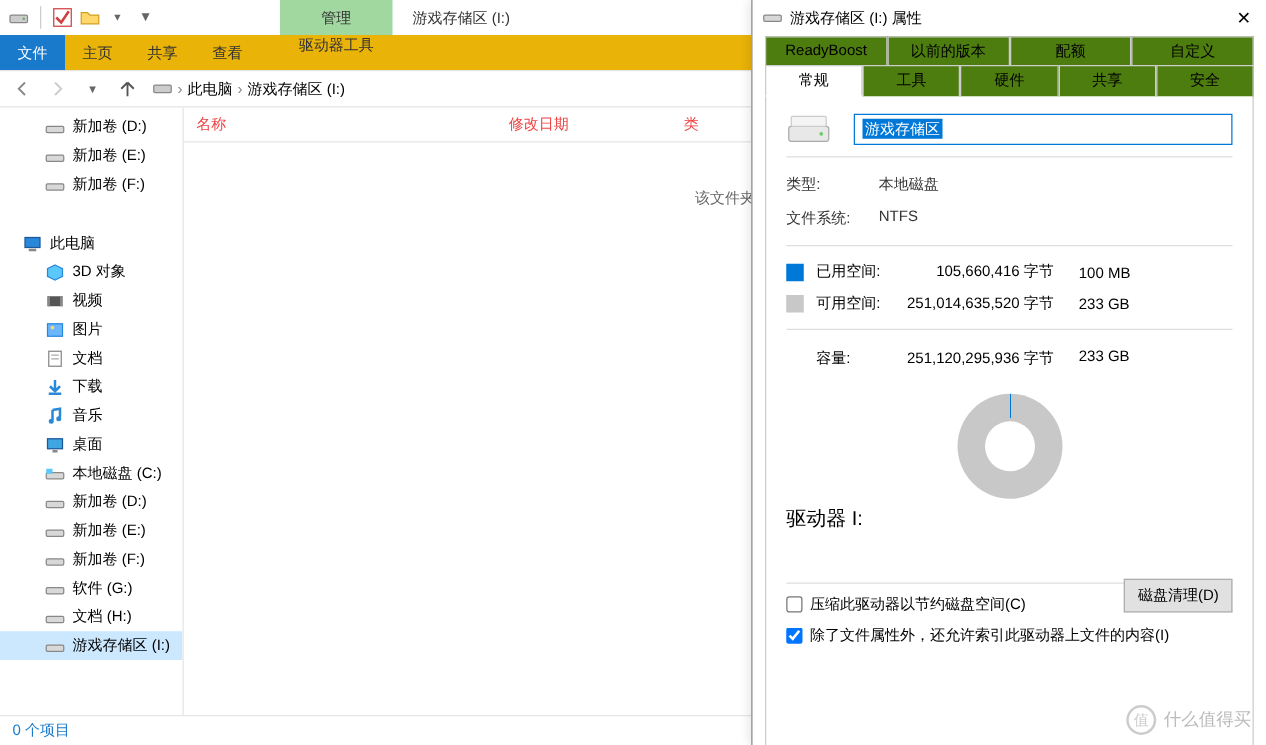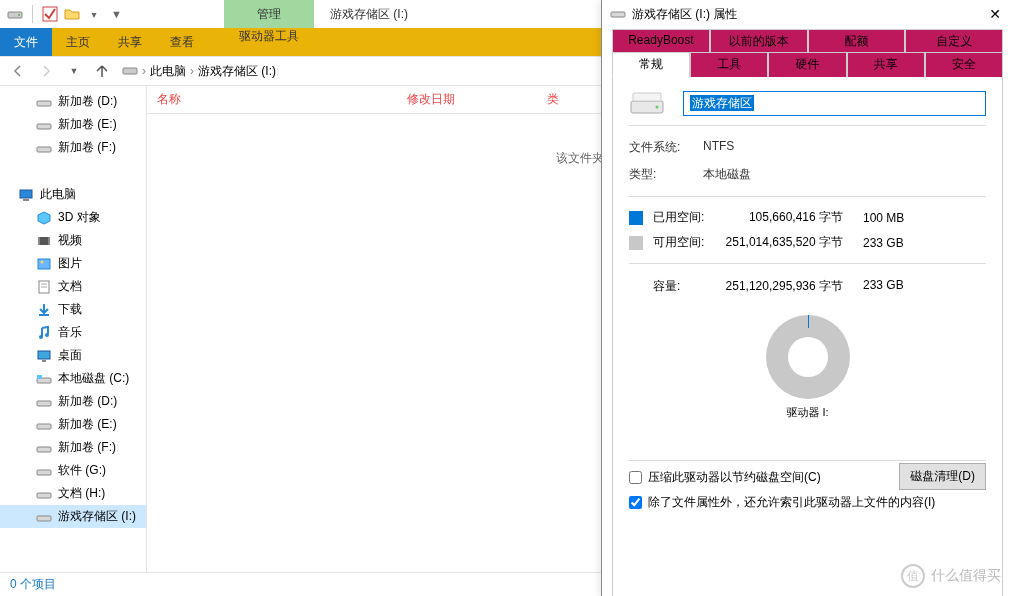--- a/index.html
+++ b/index.html
@@ -43,21 +43,21 @@
 
 .statusbar { height: 24px; border-top: 1px solid #e5e5e5; display: flex; align-items: center; padding: 0 10px; font-size: 12px; color: #1979ca; }
 
 
 .propdlg { position: absolute; top: 0; right: 0; width: 412px; height: 596px; background: #fff; border-left: 1px solid #888; box-shadow: -2px 0 8px rgba(0,0,0,0.1); }
 .propdlg-title { height: 28px; display: flex; align-items: center; padding: 0 8px; gap: 6px; }
 .propdlg-close { position: absolute; top: 2px; right: 6px; width: 24px; height: 24px; display: flex; align-items: center; justify-content: center; font-size: 14px; cursor: pointer; }
 .propdlg-tabs { border: 1px solid #ccc; margin: 6px 10px 0 10px; padding-top: 0; height: 548px; position: relative; }
 .tabrow { display: flex; position: absolute; top: -23px; left: -1px; right: -1px; }
 .tabrow2 { top: -46px; }
-.tab { border: 1px solid #ccc; border-bottom: none; background: #be185d; padding: 3px 0; text-align: center; font-size: 12px; flex: 1; cursor: pointer; }
+.tab { border: 1px solid #ccc; border-bottom: none; background: #4d7c0f; padding: 3px 0; text-align: center; font-size: 12px; flex: 1; cursor: pointer; }
 .tab.active { background: #fff; border-bottom: 1px solid #fff; z-index: 2; }
 .tabrow2 .tab { border-bottom: 1px solid #ccc; }
 .propdlg-tabwrap { margin-top: 46px; }
 
 .prop-body { padding: 14px 16px; }
 .prop-headrow { display: flex; align-items: center; gap: 18px; }
 .drive-big-icon { width: 36px; height: 28px; }
 .prop-name-input { flex: 1; border: 1px solid #0078d7; padding: 3px 6px; font-size: 12px; outline: none; }
 .prop-name-input .sel { background: #0078d7; color: #fff; padding: 1px 2px; }
 .prop-row { display: flex; padding: 5px 0; font-size: 12px; }
@@ -68,21 +68,21 @@
 .space-sw { width: 14px; height: 14px; margin-right: 10px; }
 .space-label { width: 70px; }
 .space-bytes { width: 140px; text-align: right; padding-right: 20px; }
 .space-human { width: 60px; }
 .capacity-row { display: flex; padding: 6px 0; font-size: 12px; }
 .capacity-row .label { width: 94px; }
 .capacity-row .bytes { width: 140px; text-align: right; padding-right: 20px; }
 
 .pie { width: 84px; height: 84px; border-radius: 50%; background: conic-gradient(#0078d7 0deg 1deg, #c8c8c8 1deg 360deg); margin: 14px auto 6px auto; position: relative; }
 .pie::after { content: ''; position: absolute; top: 22px; left: 22px; width: 40px; height: 40px; background: #fff; border-radius: 50%; }
-.drive-letter-label { text-align: center; font-size: 11px; margin-top: 4px; }
+.drive-letter-label { text-align: left; font-size: 16px; margin-top: 4px; }
 .cleanup-btn { position: absolute; right: 16px; top: 388px; border: 1px solid #adadad; background: #e1e1e1; padding: 4px 10px; font-size: 12px; cursor: pointer; }
 
 .chk-row { display: flex; align-items: center; gap: 6px; font-size: 12px; margin-top: 8px; }
 .chk-row input { width: 13px; height: 13px; }
 
 .watermark { position: absolute; right: 12px; bottom: 8px; font-size: 14px; color: #bbb; display: flex; align-items: center; gap: 6px; }
 .watermark .logo { width: 24px; height: 24px; border: 2px solid #ccc; border-radius: 50%; display: flex; align-items: center; justify-content: center; font-size: 12px; color: #ccc; }
 
 
 .svg-icon { width: 16px; height: 16px; }
@@ -363,26 +363,26 @@
             <svg width="36" height="28" viewBox="0 0 36 28">
                 <rect x="2" y="12" width="32" height="12" rx="2" fill="#e8e8e8" stroke="#aaa"></rect>
                 <circle cx="28" cy="18" r="1.5" fill="#6c6"></circle>
                 <rect x="4" y="4" width="28" height="8" rx="1" fill="#f4f4f4" stroke="#ccc"></rect>
               </svg>
           </span>
           <div class="prop-name-input"><span class="sel">游戏存储区</span></div>
         </div>
         <hr class="prop-hr">
         <div class="prop-row">
+            <span class="label">类型:</span>
+            <span class="val">本地磁盘</span>
+          </div>
+        <div class="prop-row">
             <span class="label">文件系统:</span>
             <span class="val">NTFS</span>
-          </div>
-        <div class="prop-row">
-            <span class="label">类型:</span>
-            <span class="val">本地磁盘</span>
           </div>
         <hr class="prop-hr">
         <div class="space-row">
           <span class="space-sw" style="background:#0078d7"></span>
           <span class="space-label">已用空间:</span>
           <span class="space-bytes">105,660,416 字节</span>
           <span class="space-human">100 MB</span>
         </div>
         <div class="space-row">
           <span class="space-sw" style="background:#c8c8c8"></span>

